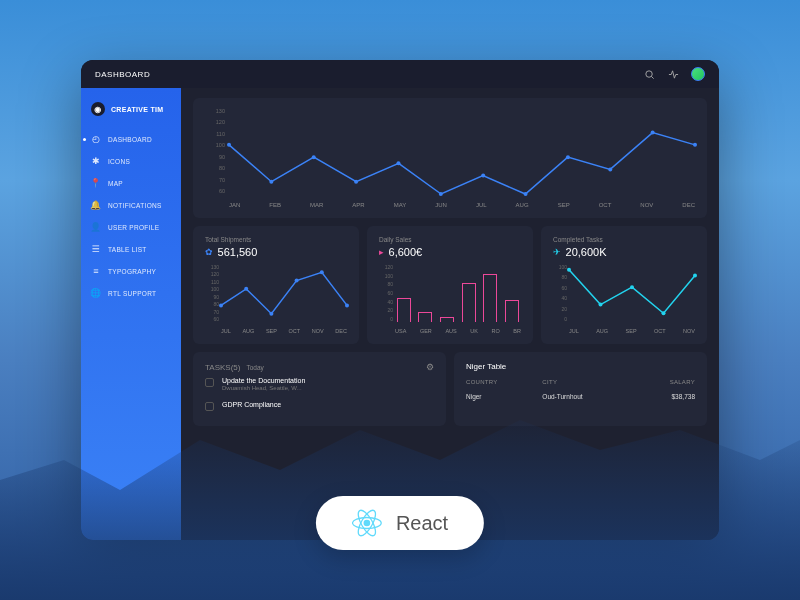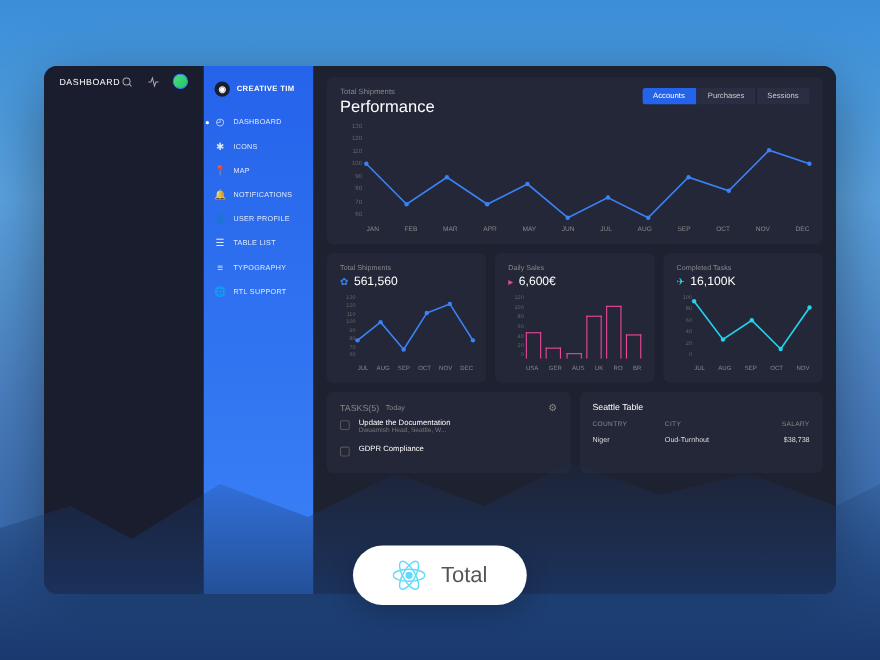--- a/index.html
+++ b/index.html
@@ -1,18 +1,18 @@
 <!DOCTYPE html>
 <html><head>
 <meta charset="utf-8">
 <style>
 *{margin:0;padding:0;box-sizing:border-box;font-family:-apple-system,BlinkMacSystemFont,'Segoe UI',sans-serif}
 body{width:800px;height:600px;background:linear-gradient(180deg,#3a8ed8 0%,#5ba3e0 30%,#4a7fc0 60%,#2d5a9e 100%);display:flex;align-items:center;justify-content:center;position:relative;overflow:hidden}
 .bg-mountain{position:absolute;bottom:0;left:0;right:0;height:200px;background:linear-gradient(180deg,transparent 0%,#1a3a6e 100%);clip-path:polygon(0 100%,0 40%,8% 30%,15% 45%,25% 20%,35% 35%,45% 15%,55% 30%,65% 10%,75% 25%,85% 15%,95% 30%,100% 20%,100% 100%)}
-.app{width:720px;height:480px;background:#1a1d2e;border-radius:12px;overflow:hidden;display:flex;flex-direction:row;box-shadow:0 20px 60px rgba(0,0,0,.4)}
+.app{width:638px;height:480px;background:#1a1d2e;border-radius:12px;overflow:hidden;display:flex;flex-direction:column;box-shadow:0 20px 60px rgba(0,0,0,.4)}
 .topbar{height:28px;background:#1a1d2e;display:flex;align-items:center;justify-content:space-between;padding:0 14px;color:#fff;font-size:8px;letter-spacing:.5px}
 .topbar-right{display:flex;align-items:center;gap:12px}
 .topbar-icon{width:12px;height:12px;display:flex;align-items:center;justify-content:center;color:#aaa;cursor:pointer}
 .avatar{width:14px;height:14px;border-radius:50%;background:linear-gradient(135deg,#4ade80,#22c55e);border:1px solid #3b82f6}
 .body{flex:1;display:flex;overflow:hidden}
 .sidebar{width:100px;background:linear-gradient(180deg,#2563eb 0%,#3b82f6 100%);padding:10px 0;display:flex;flex-direction:column}
 .brand{display:flex;align-items:center;gap:6px;padding:4px 10px 12px;color:#fff;font-size:7px;font-weight:600;letter-spacing:.3px}
 .brand-icon{width:14px;height:14px;border-radius:50%;background:#1a1d2e;display:flex;align-items:center;justify-content:center;font-size:8px}
 .nav-item{display:flex;align-items:center;gap:7px;padding:6px 10px;color:rgba(255,255,255,.85);font-size:6.5px;letter-spacing:.3px;cursor:pointer;position:relative}
 .nav-item.active::before{content:'';position:absolute;left:2px;width:3px;height:3px;border-radius:50%;background:#fff}
@@ -120,31 +120,20 @@
           <span>TYPOGRAPHY</span>
         </div>
       <div class="nav-item">
           <span class="nav-icon">🌐</span>
           <span>RTL SUPPORT</span>
         </div>
     </div>
 
     <div class="main">
       <div class="panel hero">
-        <div class="hero-head">
-          <div>
-            <div class="hero-subtitle">Total Shipments</div>
-            <div class="hero-title">Performance</div>
-          </div>
-          <div class="tabs">
-            <div class="tab active">Accounts</div>
-            <div class="tab">Purchases</div>
-            <div class="tab">Sessions</div>
-          </div>
-        </div>
         <div class="chart-area">
           <div class="y-axis" id="hero-y">
               <span>130</span>
               <span>120</span>
               <span>110</span>
               <span>100</span>
               <span>90</span>
               <span>80</span>
               <span>70</span>
               <span>60</span>
@@ -253,21 +242,21 @@
                 <span>UK</span>
                 <span>RO</span>
                 <span>BR</span>
               </div>
           </div>
         </div>
         <div class="panel">
           <div class="mini-label">Completed Tasks</div>
           <div class="mini-value">
               <span class="mini-icon" style="color:#22d3ee">✈</span>
-              <span>16,100K</span>
+              <span>20,600K</span>
             </div>
           <div class="mini-chart">
             <div class="mini-y" id="m2-y">
                 <span>100</span>
                 <span>80</span>
                 <span>60</span>
                 <span>40</span>
                 <span>20</span>
                 <span>0</span>
               </div>
@@ -308,21 +297,21 @@
               </div>
           </div>
           <div class="task-row">
             <div class="checkbox"></div>
             <div>
                 <div class="task-text">GDPR Compliance</div>
               </div>
           </div>
         </div>
         <div class="panel">
-          <div class="table-title">Seattle Table</div>
+          <div class="table-title">Niger Table</div>
           <div class="table-head">
             <div class="col1">COUNTRY</div>
             <div class="col2">CITY</div>
             <div class="col3">SALARY</div>
           </div>
           <div class="table-row">
             <div class="col1">Niger</div>
             <div class="col2">Oud-Turnhout</div>
             <div class="col3">$38,738</div>
           </div>
@@ -332,14 +321,14 @@
   </div>
 </div>
 
 <div class="react-badge">
   <svg class="react-logo" viewBox="-11.5 -10.23 23 20.46" fill="none" stroke="#61dafb" stroke-width="1">
       <circle r="2.05" fill="#61dafb"></circle>
       <ellipse rx="11" ry="4.2"></ellipse>
       <ellipse rx="11" ry="4.2" transform="rotate(60)"></ellipse>
       <ellipse rx="11" ry="4.2" transform="rotate(120)"></ellipse>
     </svg>
-  <span class="react-text">Total</span>
+  <span class="react-text">React</span>
 </div>
 
 </body></html>

